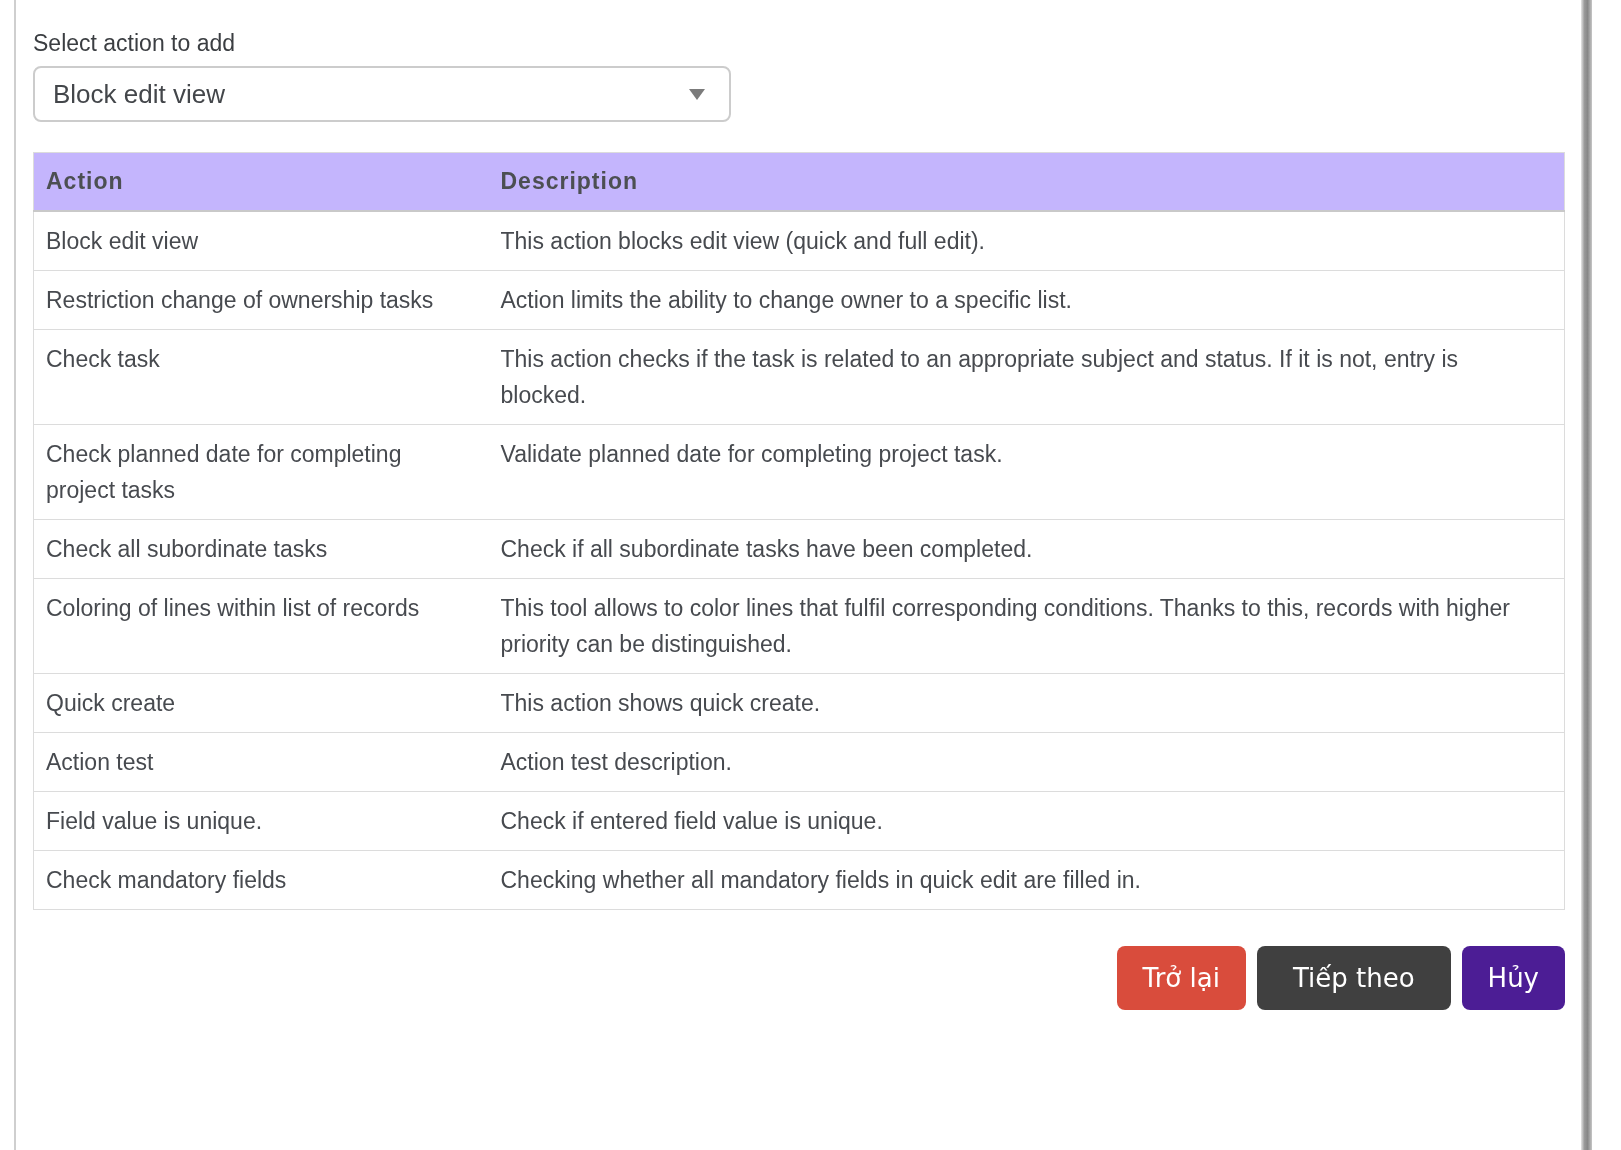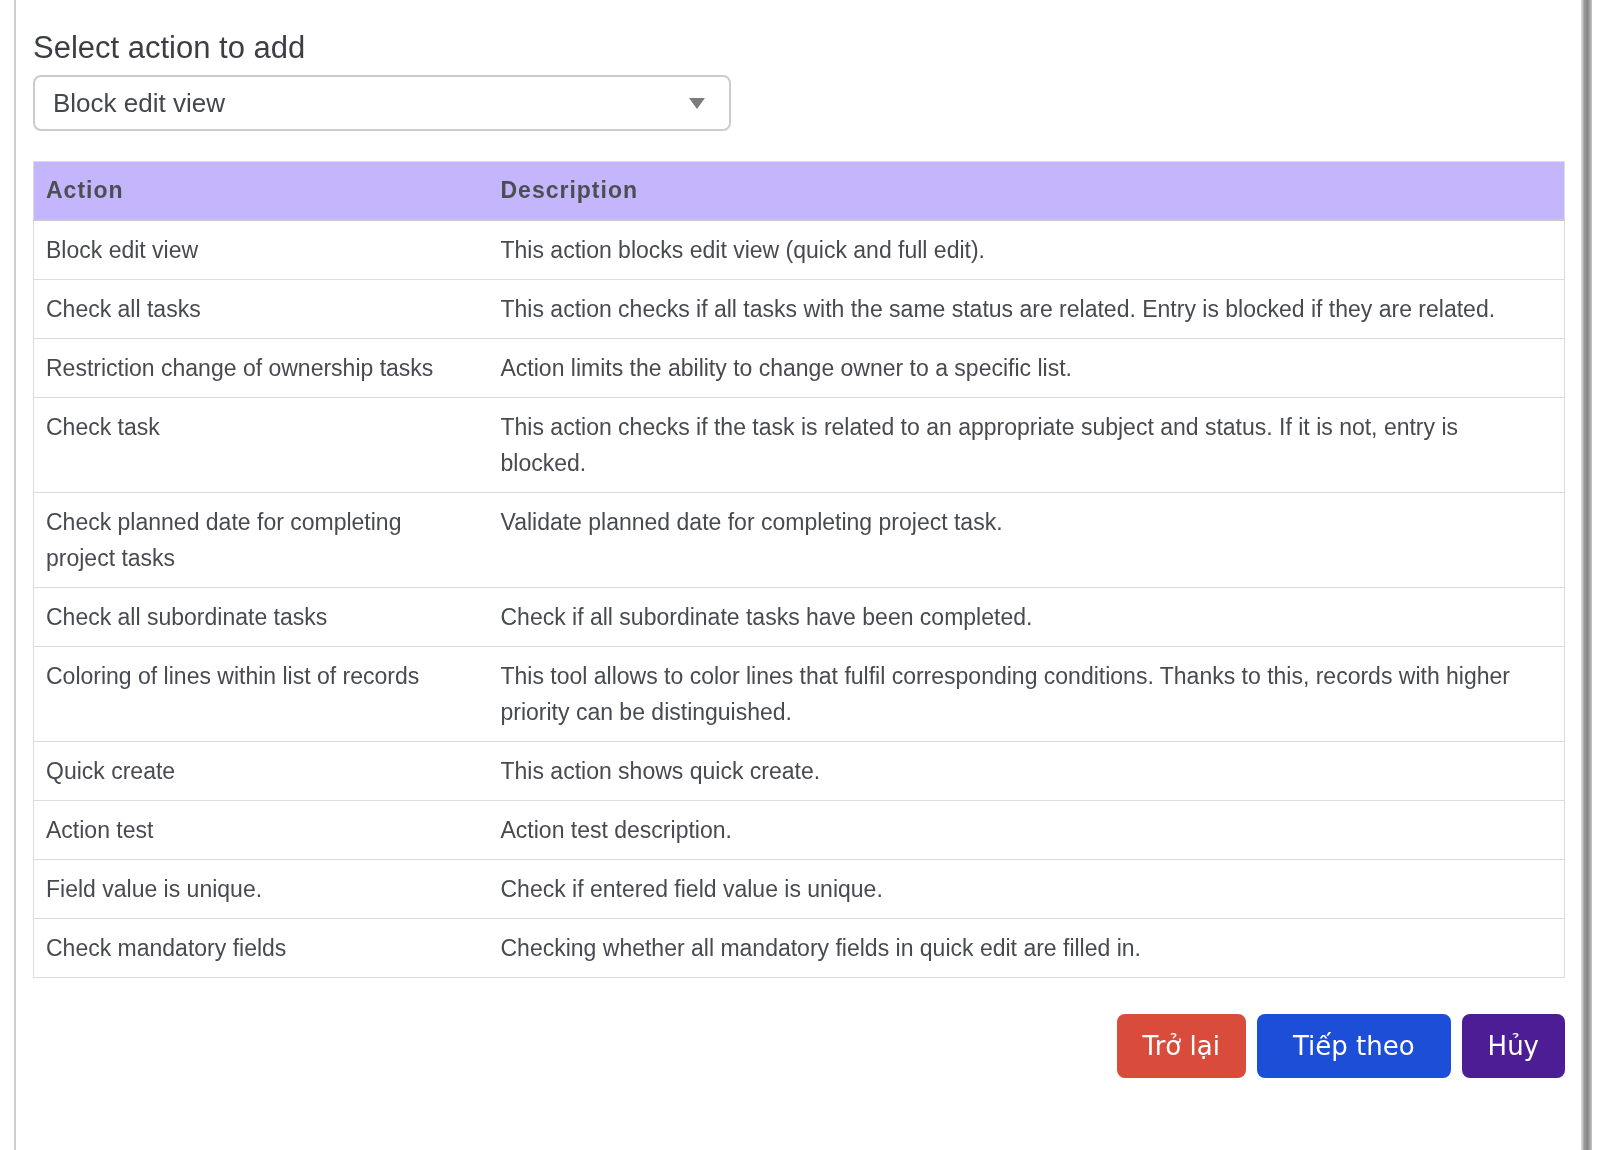--- a/index.html
+++ b/index.html
@@ -17,21 +17,21 @@
   }
   .v-scrollbar{
     position:absolute;left:1581px;top:0;bottom:0;width:11px;
     background:linear-gradient(to right,#e6e6e6 0%,#9a9a9a 30%,#878787 60%,#c6c6c6 100%);
   }
   .content{
     position:absolute;left:16px;top:0;width:1565px;
   }
   .field-label{
     margin:30px 0 9px 17px;
-    font-size:31px;color:#3b3e42;
+    font-size:23px;color:#3b3e42;
   }
   .select-box{
     box-sizing:border-box;
     margin-left:17px;
     width:698px;height:56px;
     border:2px solid #cccccc;border-radius:8px;
     background:#ffffff;
     display:flex;align-items:center;justify-content:space-between;
     padding:0 24px 0 18px;
     cursor:pointer;
@@ -108,24 +108,20 @@
         <th>Action</th>
         <th>Description</th>
       </tr>
     </thead>
     <tbody id="rows-body">
   <tr>
     <td>Block edit view</td>
     <td>This action blocks edit view (quick and full edit).</td>
   </tr>
 
-  <tr>
-    <td>Check all tasks</td>
-    <td>This action checks if all tasks with the same status are related. Entry is blocked if they are related.</td>
-  </tr>
 
   <tr>
     <td>Restriction change of ownership tasks</td>
     <td>Action limits the ability to change owner to a specific list.</td>
   </tr>
 
   <tr>
     <td>Check task</td>
     <td>This action checks if the task is related to an appropriate subject and status. If it is not, entry is blocked.</td>
   </tr>
@@ -162,19 +158,19 @@
 
   <tr>
     <td>Check mandatory fields</td>
     <td>Checking whether all mandatory fields in quick edit are filled in.</td>
   </tr>
 </tbody>
   </table>
 
   <div class="button-bar">
     <button class="btn btn-back" style="background-color: rgb(217, 76, 60);">Trở lại</button>
-    <button class="btn btn-next" style="background-color: #1d4ed8; border-radius: 8px;">Tiếp theo</button>
+    <button class="btn btn-next" style="background-color: #404040; border-radius: 8px;">Tiếp theo</button>
     <button class="btn btn-cancel" style="background-color: #4c1d95;">Hủy</button>
   </div>
 
 </div>
 
 <div class="v-scrollbar"></div>
 
 </body></html>

